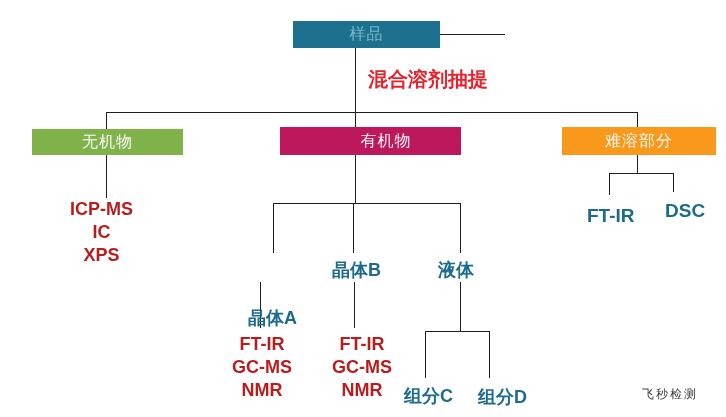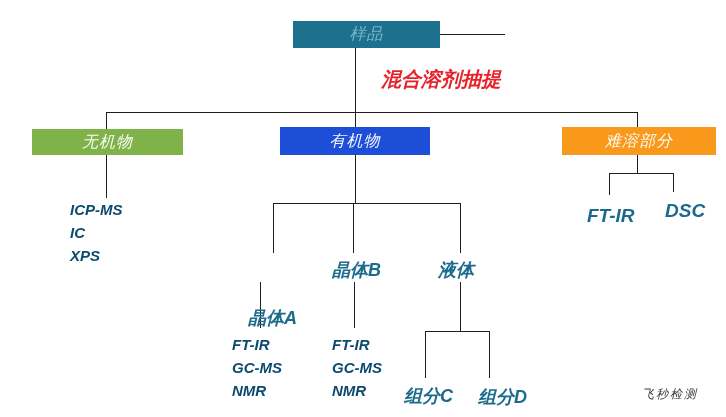--- a/index.html
+++ b/index.html
@@ -7,36 +7,35 @@
     padding: 0;
     background: #ffffff;
     font-family: "Liberation Sans", "DejaVu Sans", sans-serif;
   }
   #canvas {
     position: relative;
     width: 726px;
     height: 417px;
     background: #ffffff;
     overflow: hidden;
-    font-style: italic;
   }
   .box {
     position: absolute;
     display: flex;
     align-items: center;
     justify-content: center;
     font-size: 16px;
     color: rgba(255,255,255,0.95);
     letter-spacing: 1px;
     white-space: nowrap;
   }
   .box.sample     { left:293px; top:21px;  width:147px; height:27px; background:#1d708e; color:#7eb5c9; }
   .box.physical   { left:505px; top:21px;  width:148px; height:26px; background:#79d2ef; }
   .box.inorganic  { left:32px;  top:129px; width:151px; height:26px; background:#7fb34a; }
-  .box.organic    { left:280px; top:127px; width:150px; height:28px; background:#1d4ed8; }
+  .box.organic    { left:280px; top:127px; width:150px; height:28px; background:#be185d;padding-left:31px; }
   .box.insoluble  { left:562px; top:127px; width:154px; height:28px; background:#f8991b; }
 
   .hline, .vline { position: absolute; background:#1f1f1f; }
   .hline { height:1px; }
   .vline { width:1px; }
 
   .process {
     position: absolute;
     color: #e8212b;
     font-size: 20px;
@@ -45,25 +44,26 @@
   }
   .node-label {
     position: absolute;
     color: #1c6b8e;
     font-size: 18px;
     font-weight: bold;
     white-space: nowrap;
   }
   .analysis-list {
     position: absolute;
-    color: #0c4a6e;
-    font-size: 15px;
+    color: #b91c1c;
+    font-size: 18px;
     font-weight: bold;
     line-height: 23px;
     white-space: nowrap;
+    text-align: center;
   }
   .analysis-single {
     position: absolute;
     color: #1c6b8e;
     font-size: 19px;
     font-weight: bold;
     white-space: nowrap;
   }
   .watermark {
     position: absolute;
@@ -115,21 +115,21 @@
 
   <div class="hline" style="left:425px; top:331px; width:64px;"></div>
   <div class="vline" style="left:425px; top:331px; height:47px;"></div>
   <div class="vline" style="left:489px; top:331px; height:47px;"></div>
 
   <div class="vline" style="left:637px; top:155px; height:18px;"></div>
   <div class="hline" style="left:609px; top:173px; width:64px;"></div>
   <div class="vline" style="left:609px; top:173px; height:22px;"></div>
   <div class="vline" style="left:673px; top:173px; height:19px;"></div>
 
-  <div class="process" style="left:368px; top:66px;margin-left:13px;">混合溶剂抽提</div>
+  <div class="process" style="left:368px; top:66px;">混合溶剂抽提</div>
 
   <div class="node-label" style="left:248px; top:258px;margin-top:48px;">晶体A</div>
   <div class="node-label" style="left:332px; top:258px;">晶体B</div>
   <div class="node-label" style="left:438px; top:258px;">液体</div>
   <div class="node-label" style="left:404px; top:384px;">组分C</div>
   <div class="node-label" style="left:478px; top:385px;">组分D</div>
 
   <div class="analysis-list" style="left:70px; top:198px;">
     <div>ICP-MS</div>
     <div>IC</div>

